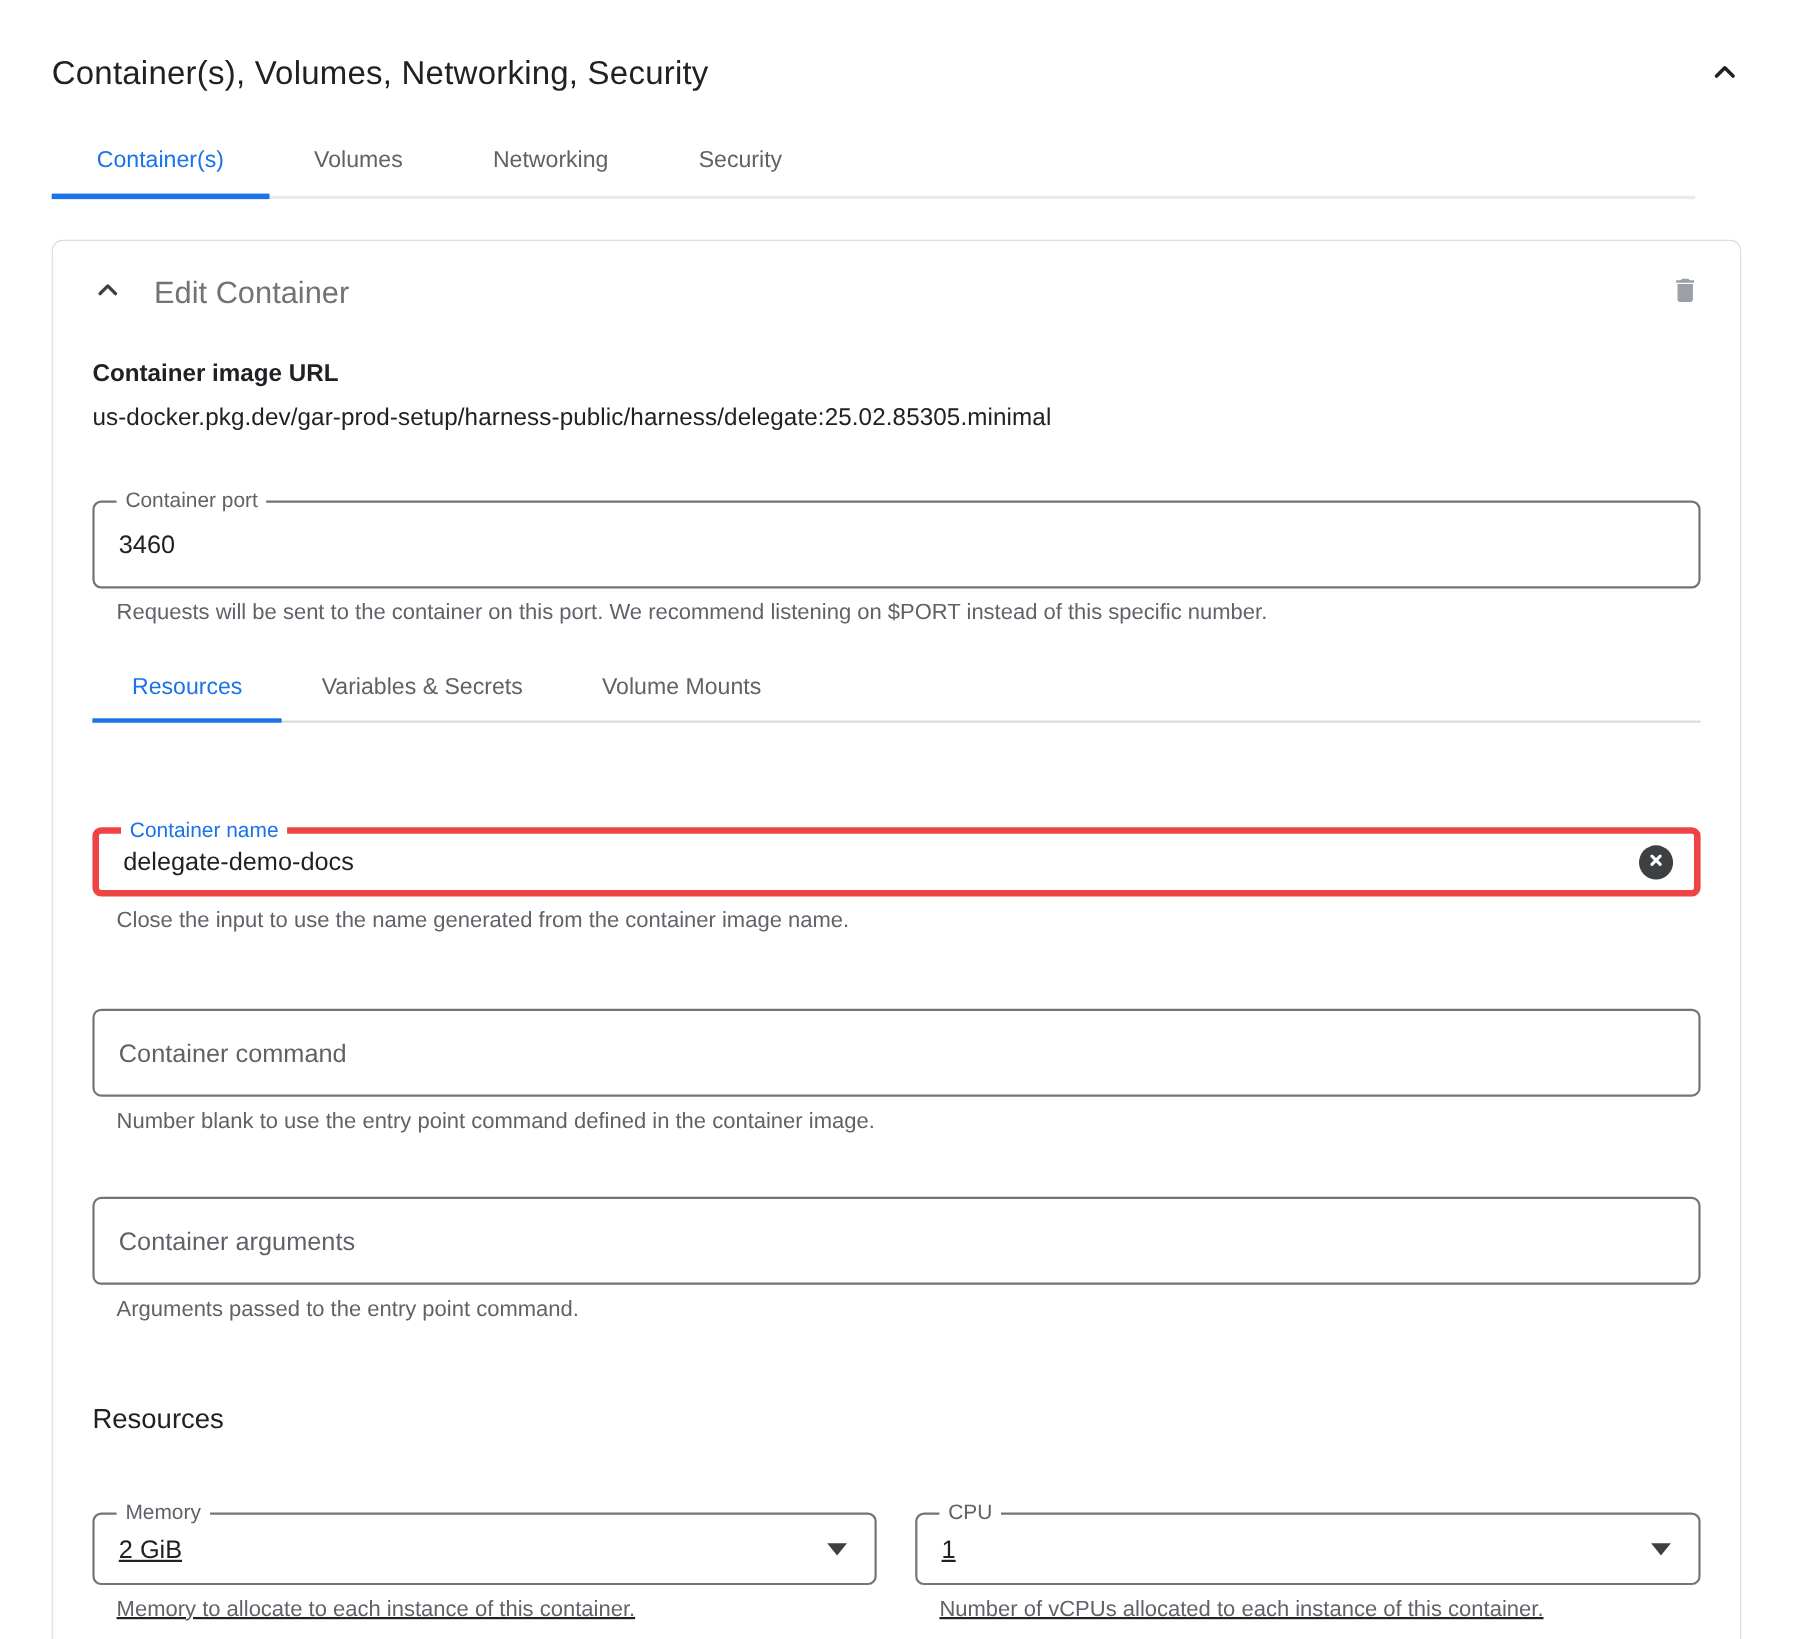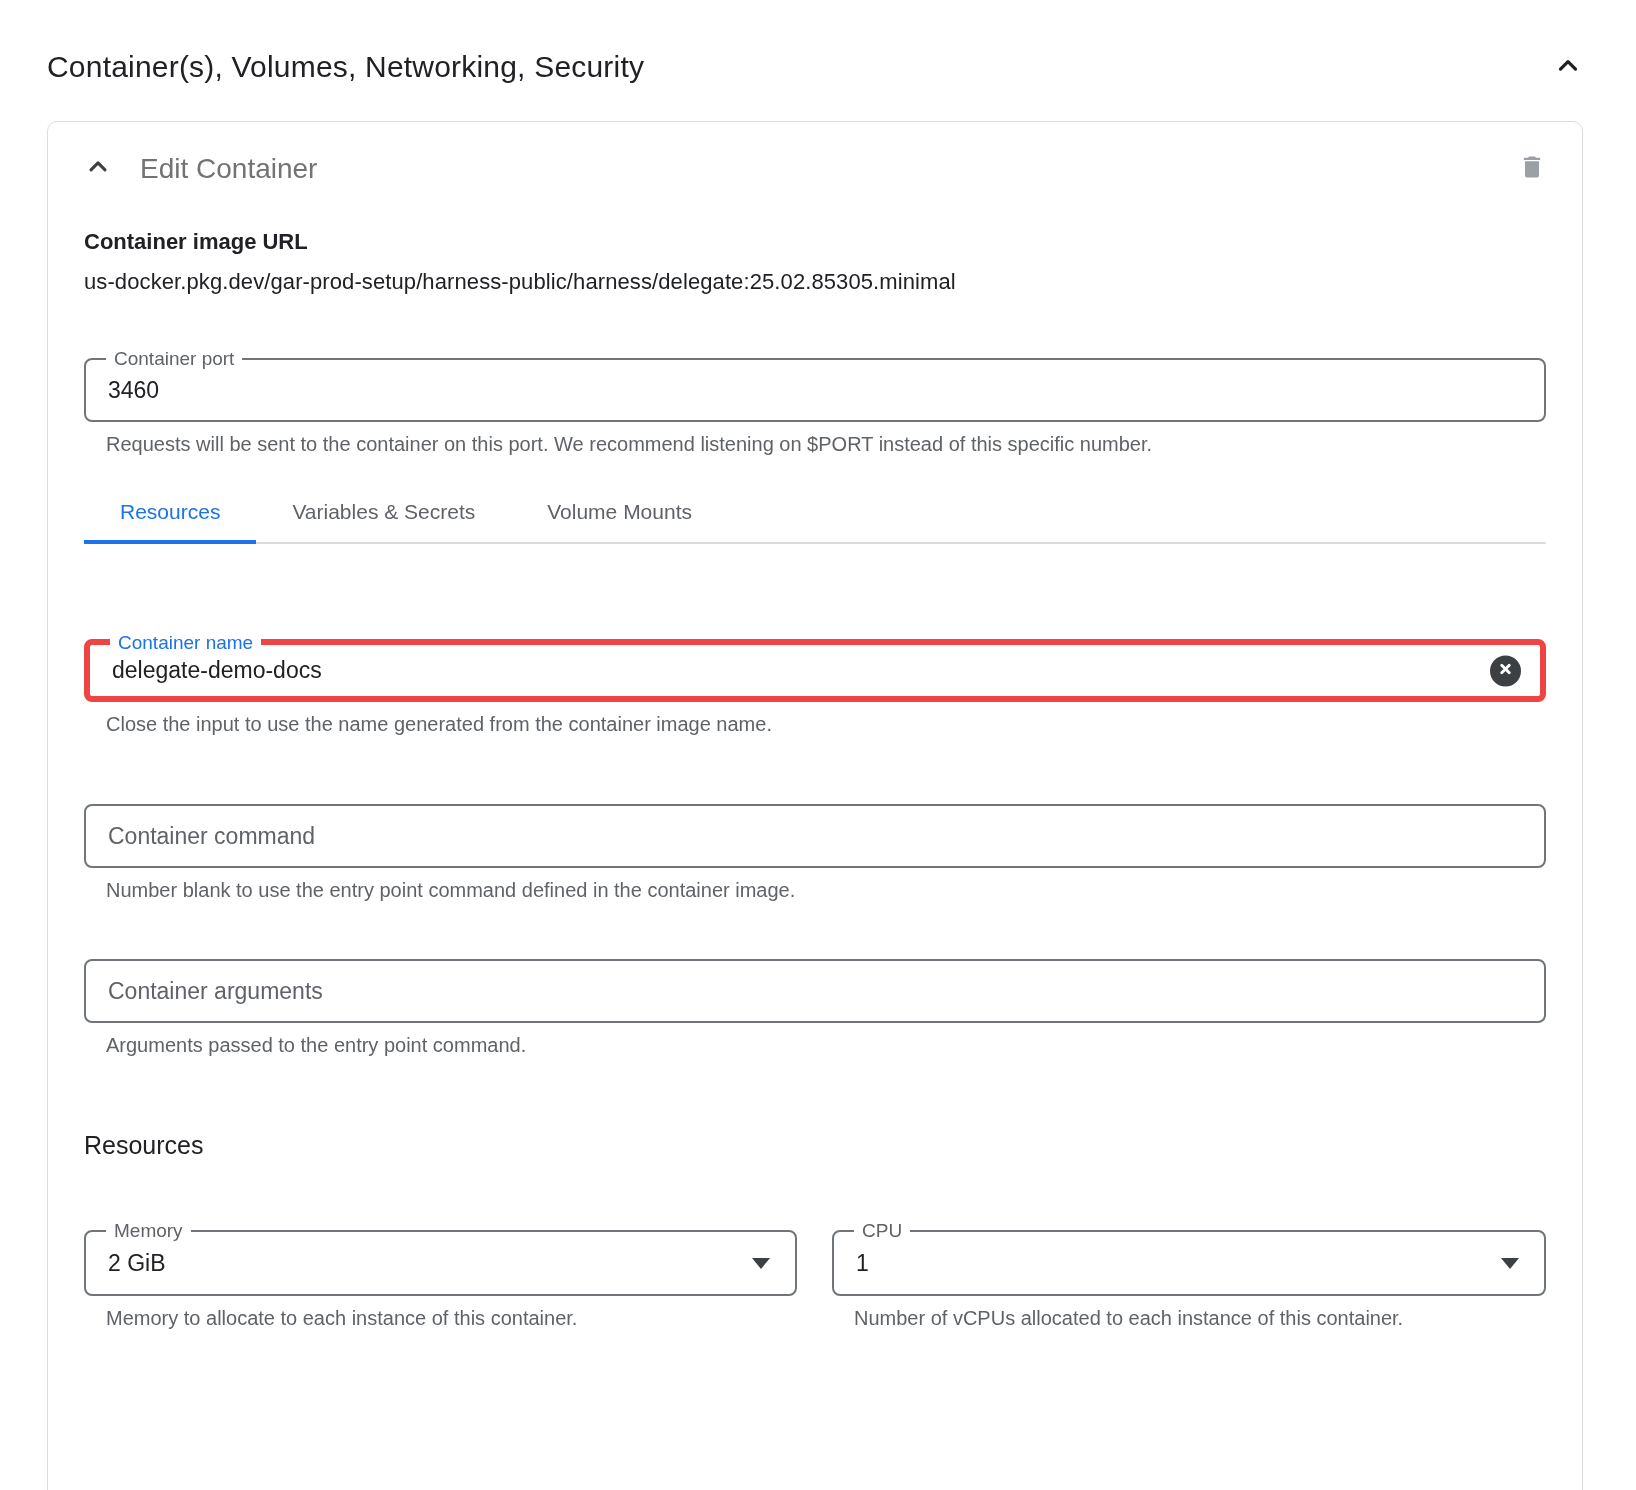--- a/index.html
+++ b/index.html
@@ -91,21 +91,21 @@
     font-weight: 400;
     color: #202124;
     letter-spacing: 0.1px;
   }
 
   
   .field {
     position: relative;
     border: 2px solid #70757a;
     border-radius: 8px;
-    height: 64px;
+    height: 80px;
     display: flex;
     align-items: center;
     background: #fff;
   }
   .field .notch-label {
     position: absolute;
     top: -13px;
     left: 20px;
     background: #ffffff;
     padding: 0 8px;
@@ -184,20 +184,21 @@
   .resources-title {
     margin-top: 72px;
     font-size: 25px;
     font-weight: 500;
     color: #202124;
   }
   .res-row {
     margin-top: 70px;
     display: flex;
     gap: 35px;
+    text-decoration: underline;
   }
   .res-col { width: 713px; }
   .res-col.cpu { flex: 1; }
   .select-field {
     position: relative;
     border: 2px solid #70757a;
     border-radius: 8px;
     height: 66px;
     display: flex;
     align-items: center;
@@ -238,20 +239,26 @@
     <div class="panel-title">Container(s), Volumes, Networking, Security</div>
     <button class="icon-btn">
       <span>
         <svg width="30" height="30" viewBox="0 0 24 24" fill="none" stroke="#202124" stroke-width="2.6" stroke-linecap="round" stroke-linejoin="round">
             <polyline points="6 14.5 12 8.5 18 14.5"></polyline>
           </svg>
       </span>
     </button>
   </div>
 
+  <div class="main-tabs">
+    <button class="main-tab active">Container(s)</button>
+    <button class="main-tab">Volumes</button>
+    <button class="main-tab">Networking</button>
+    <button class="main-tab">Security</button>
+  </div>
 
   <div class="card">
 
     <div class="card-header">
       <button class="icon-btn">
         <span>
           <svg width="28" height="28" viewBox="0 0 24 24" fill="none" stroke="#3c4043" stroke-width="2.6" stroke-linecap="round" stroke-linejoin="round">
               <polyline points="6 14.5 12 8.5 18 14.5"></polyline>
             </svg>
         </span>

